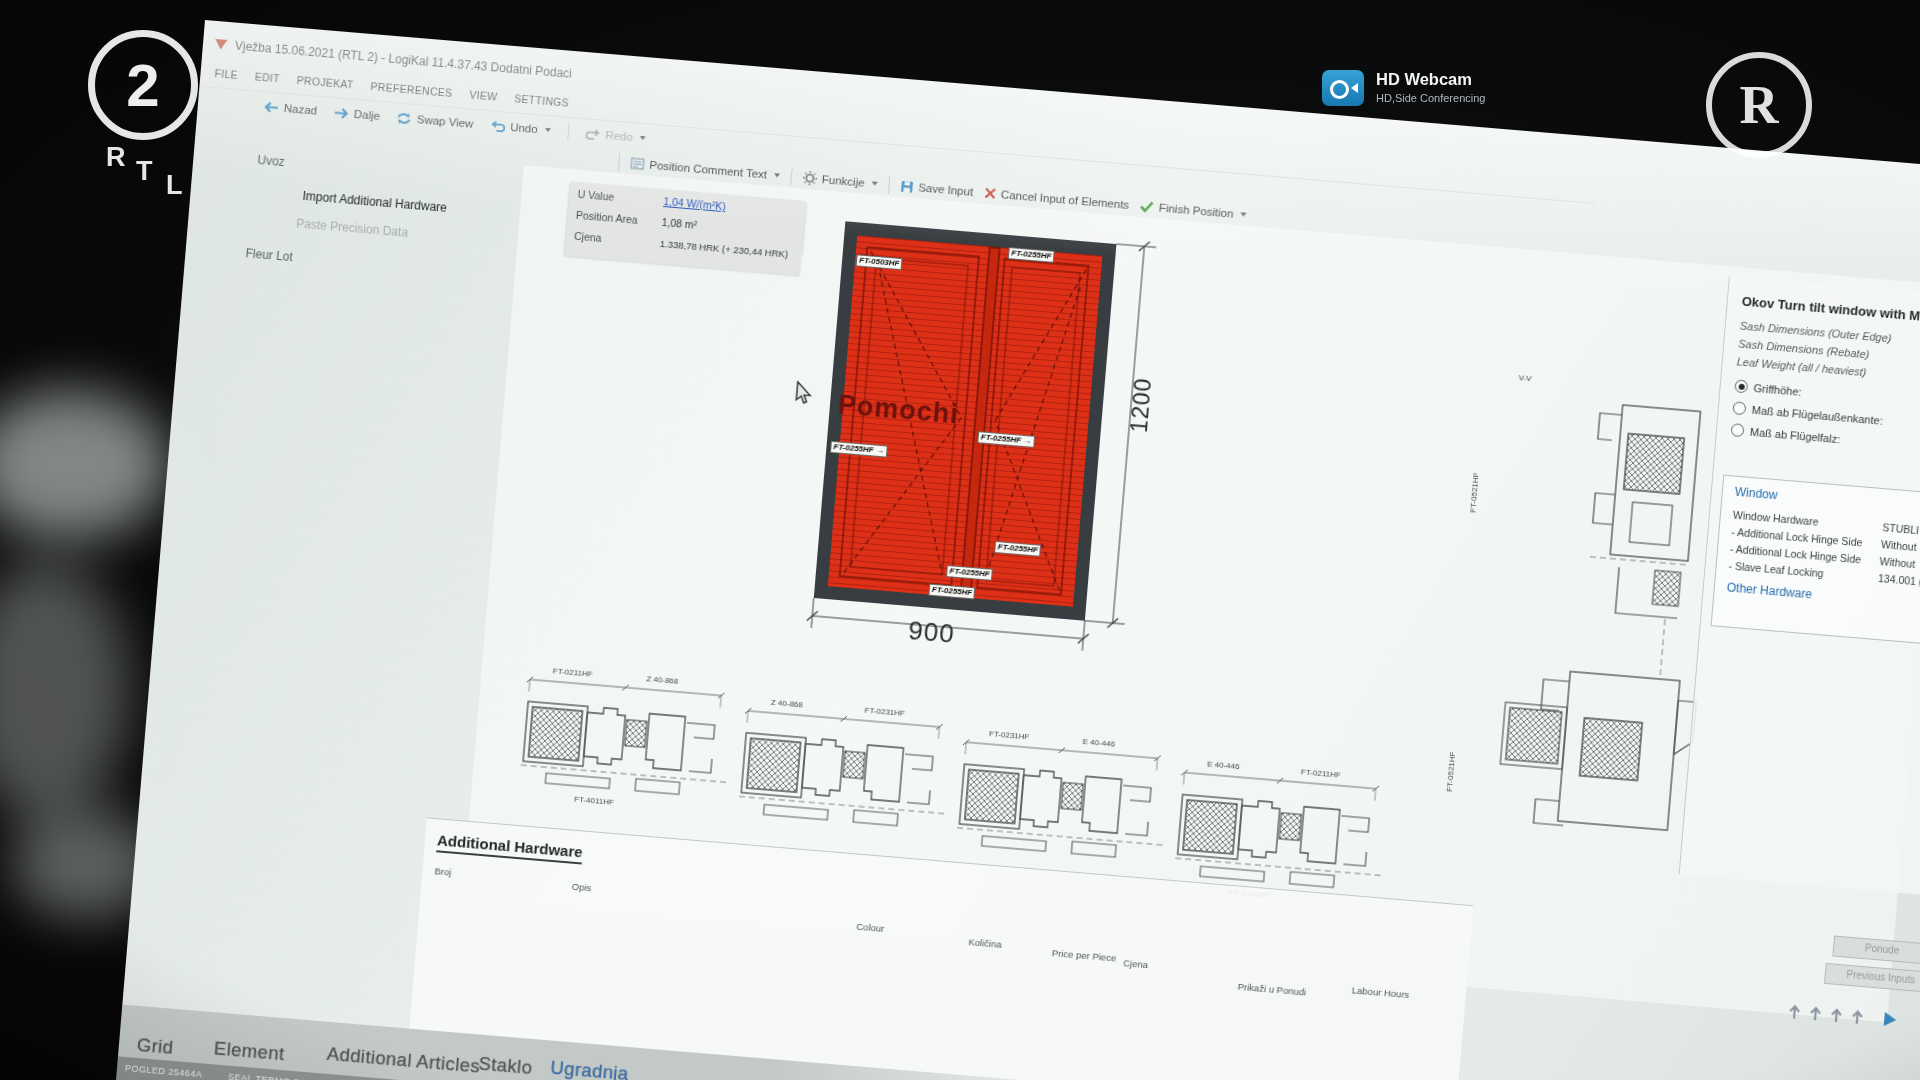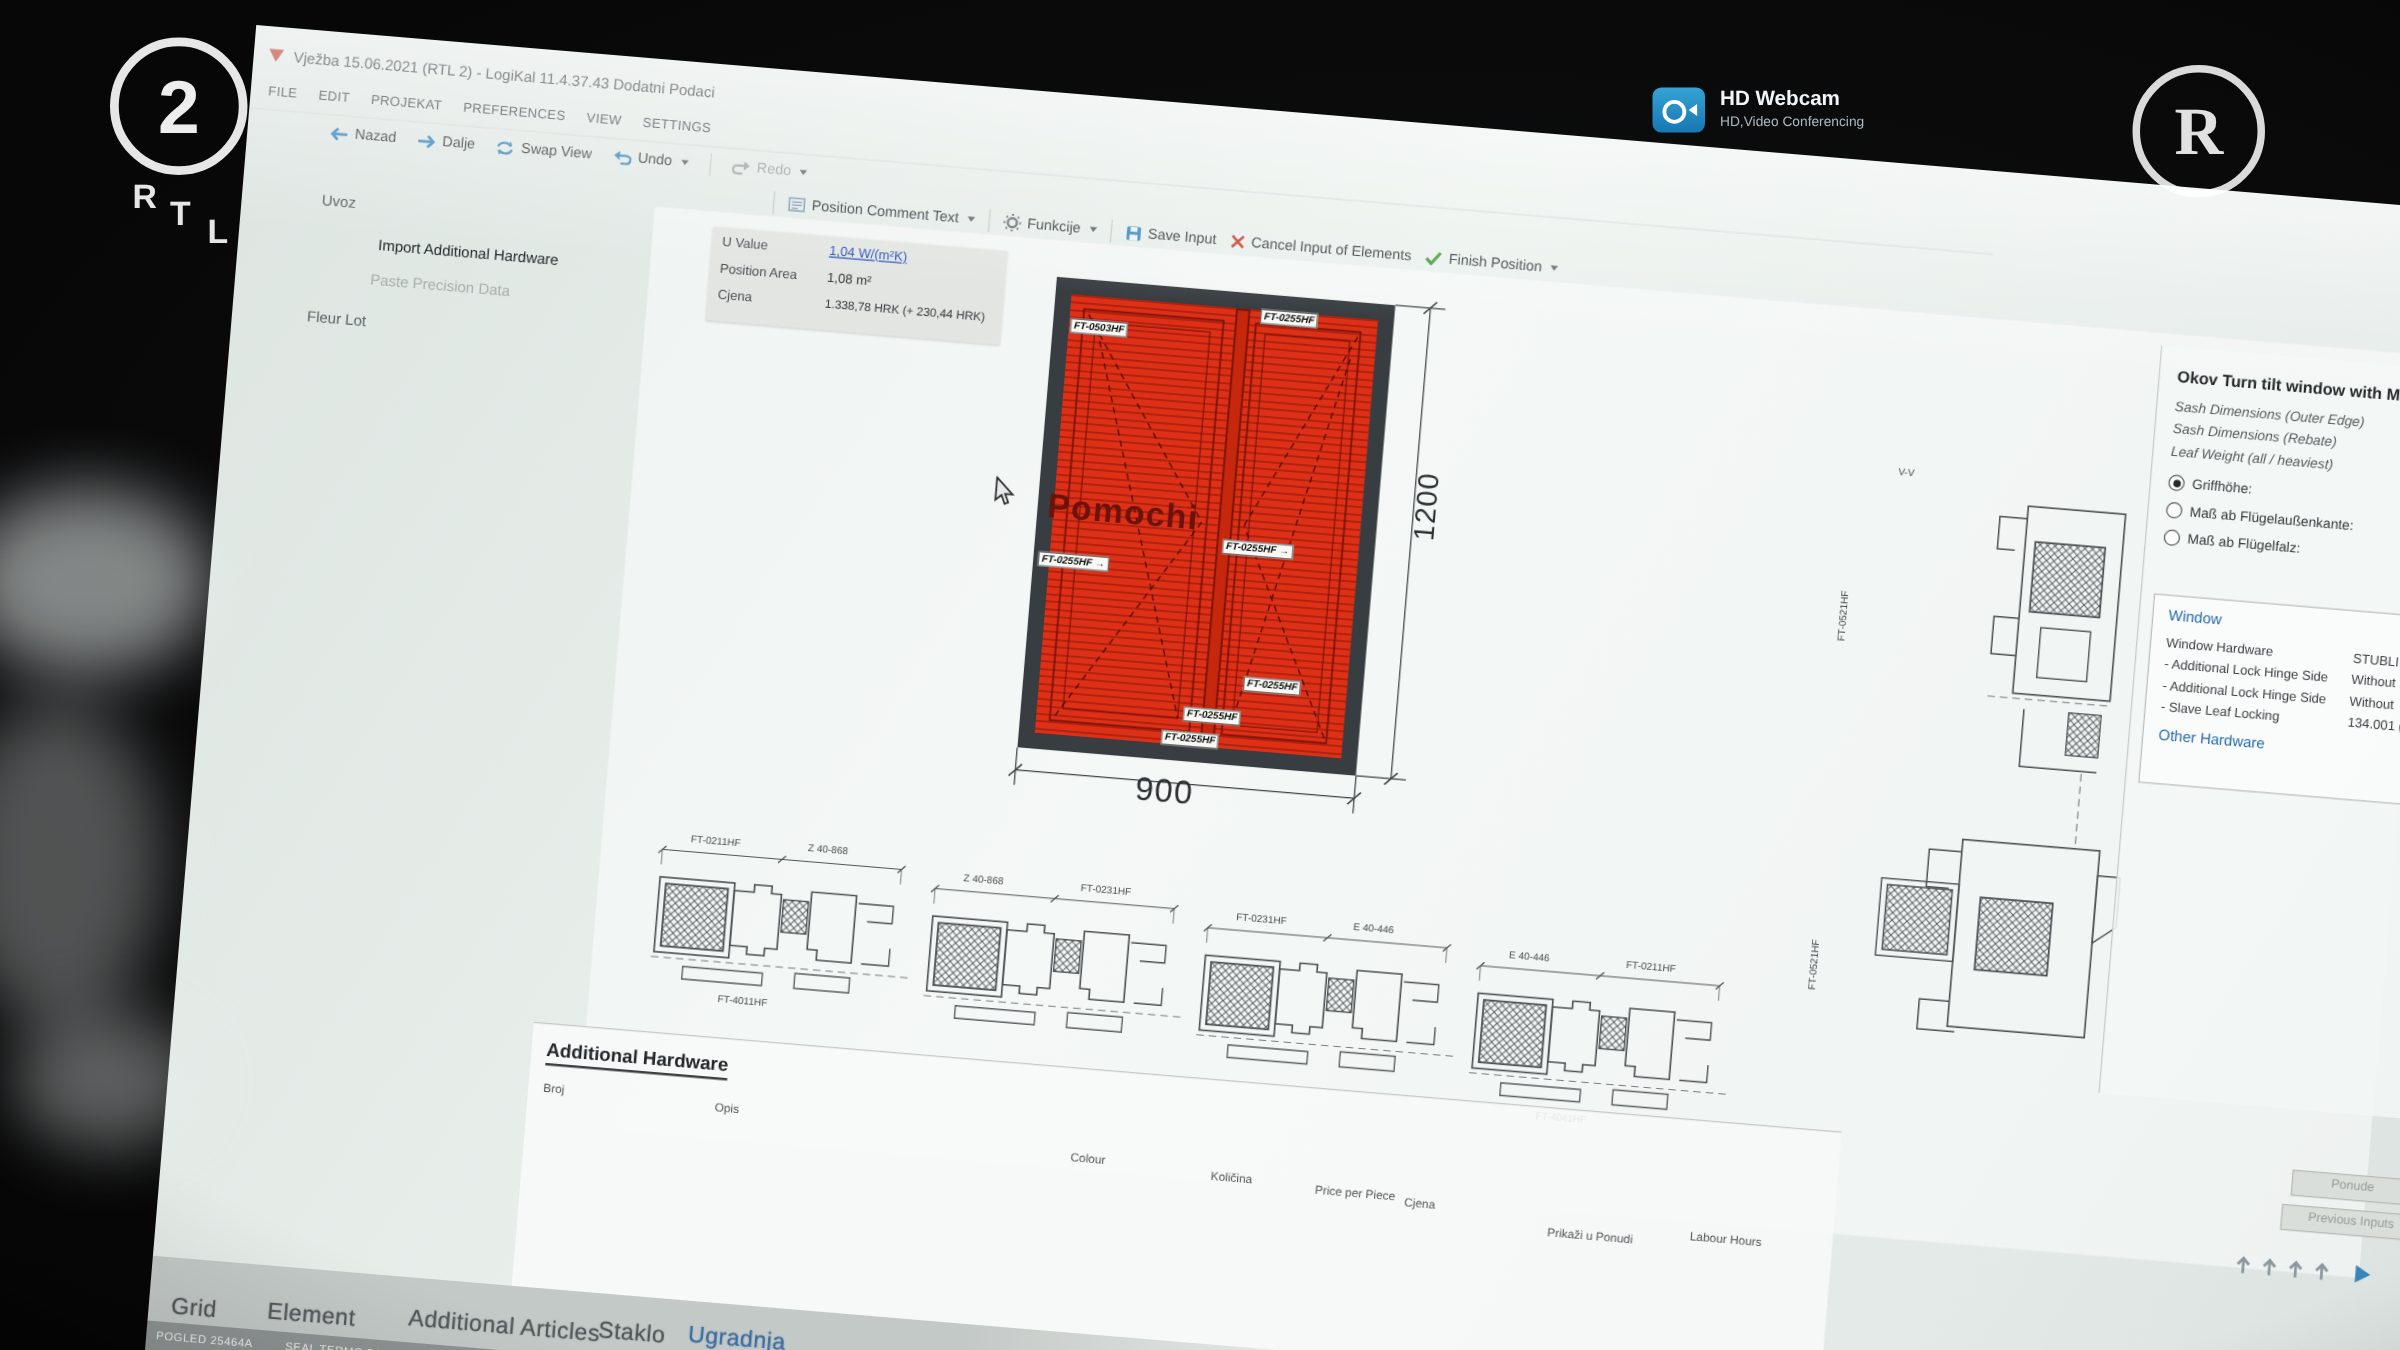--- a/index.html
+++ b/index.html
@@ -396,17 +396,17 @@
     <span class="rtlletter" style="left:30px;top:14px">T</span>
     <span class="rtlletter" style="left:60px;top:28px">L</span>
   </div>
   <div class="rcircle abs">
     <span>R</span>
   </div>
   <div class="webcam abs">
     <span class="camicon"></span>
     <span>
       <div class="camtitle">HD Webcam</div>
-      <div class="camsub">HD,Video Conferencing</div>
+      <div class="camsub">HD,Side Conferencing</div>
     </span>
   </div>
 
 </div>
 
 </body></html>

